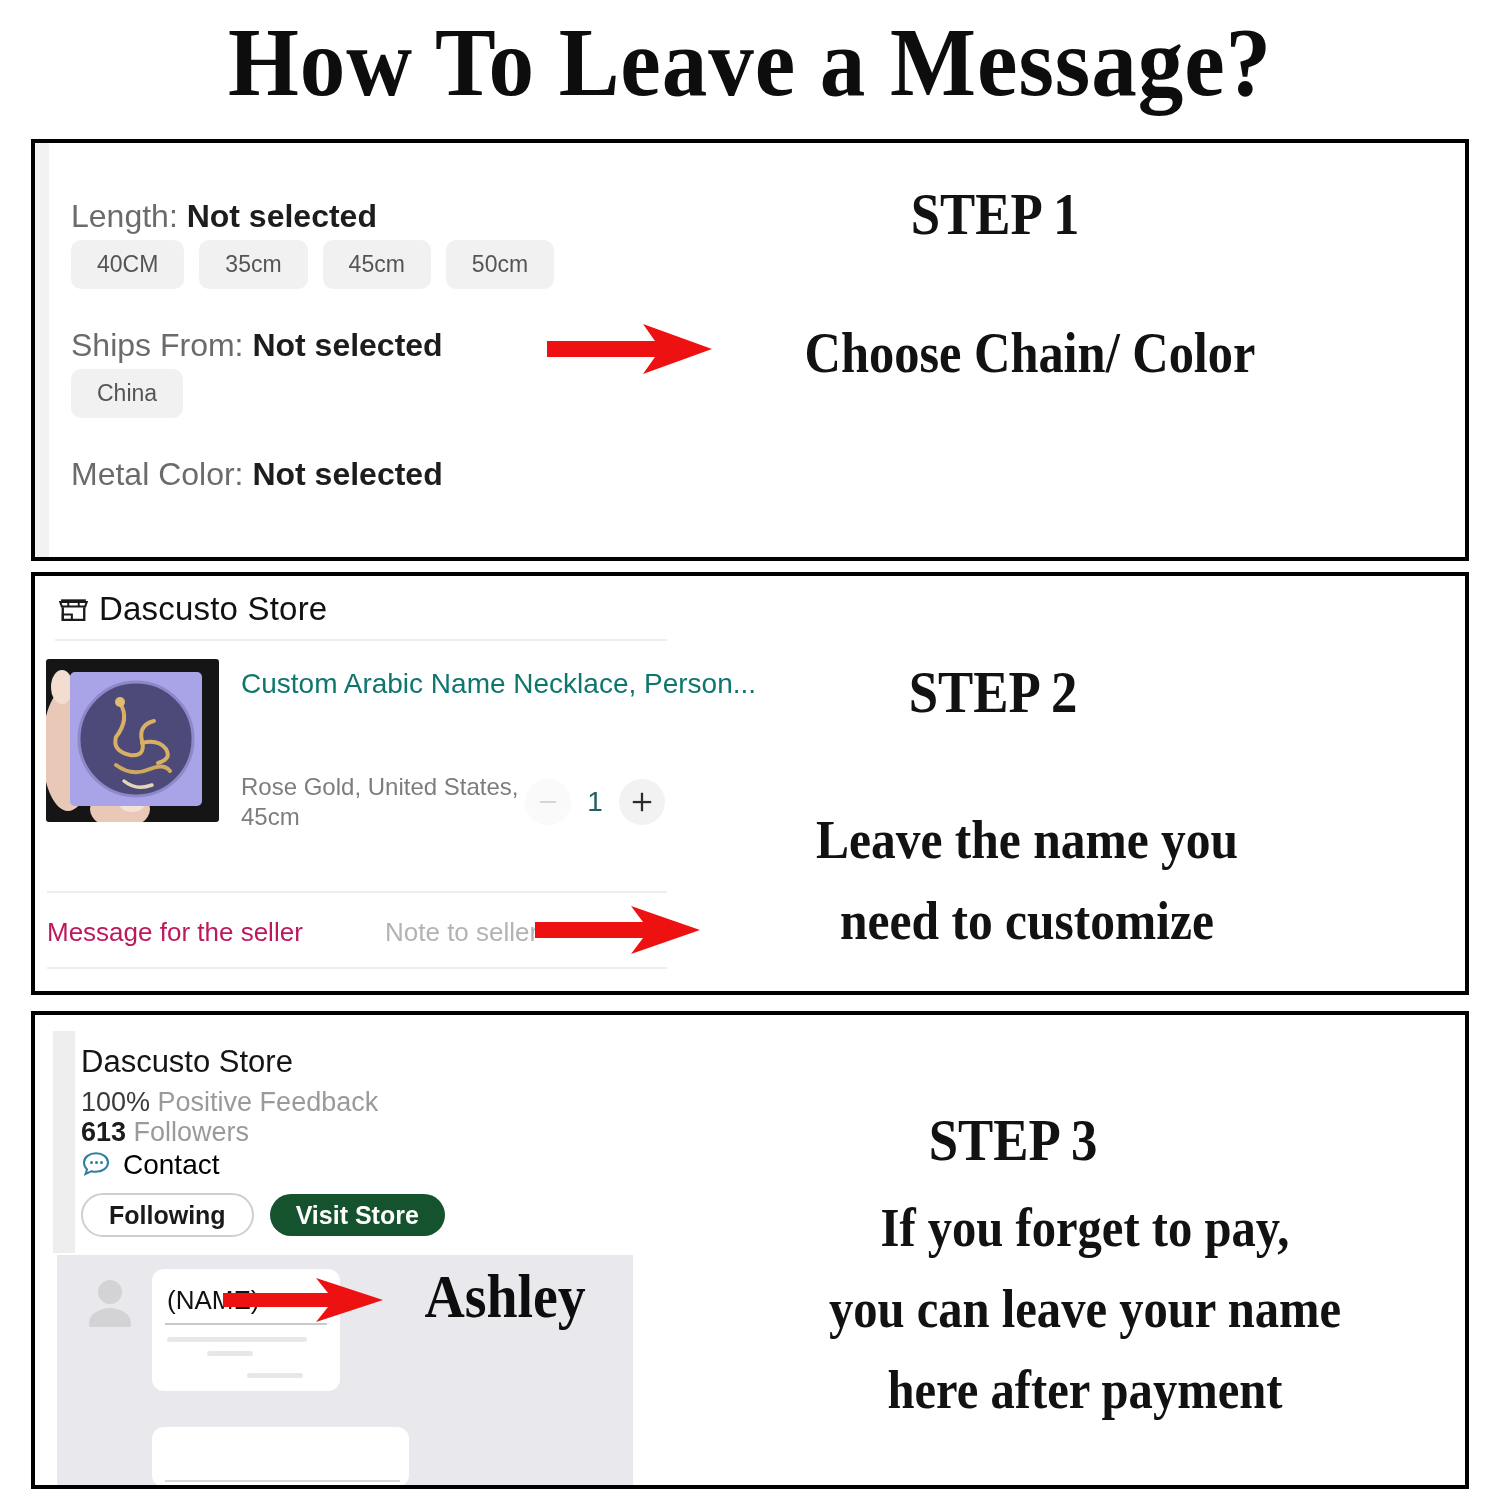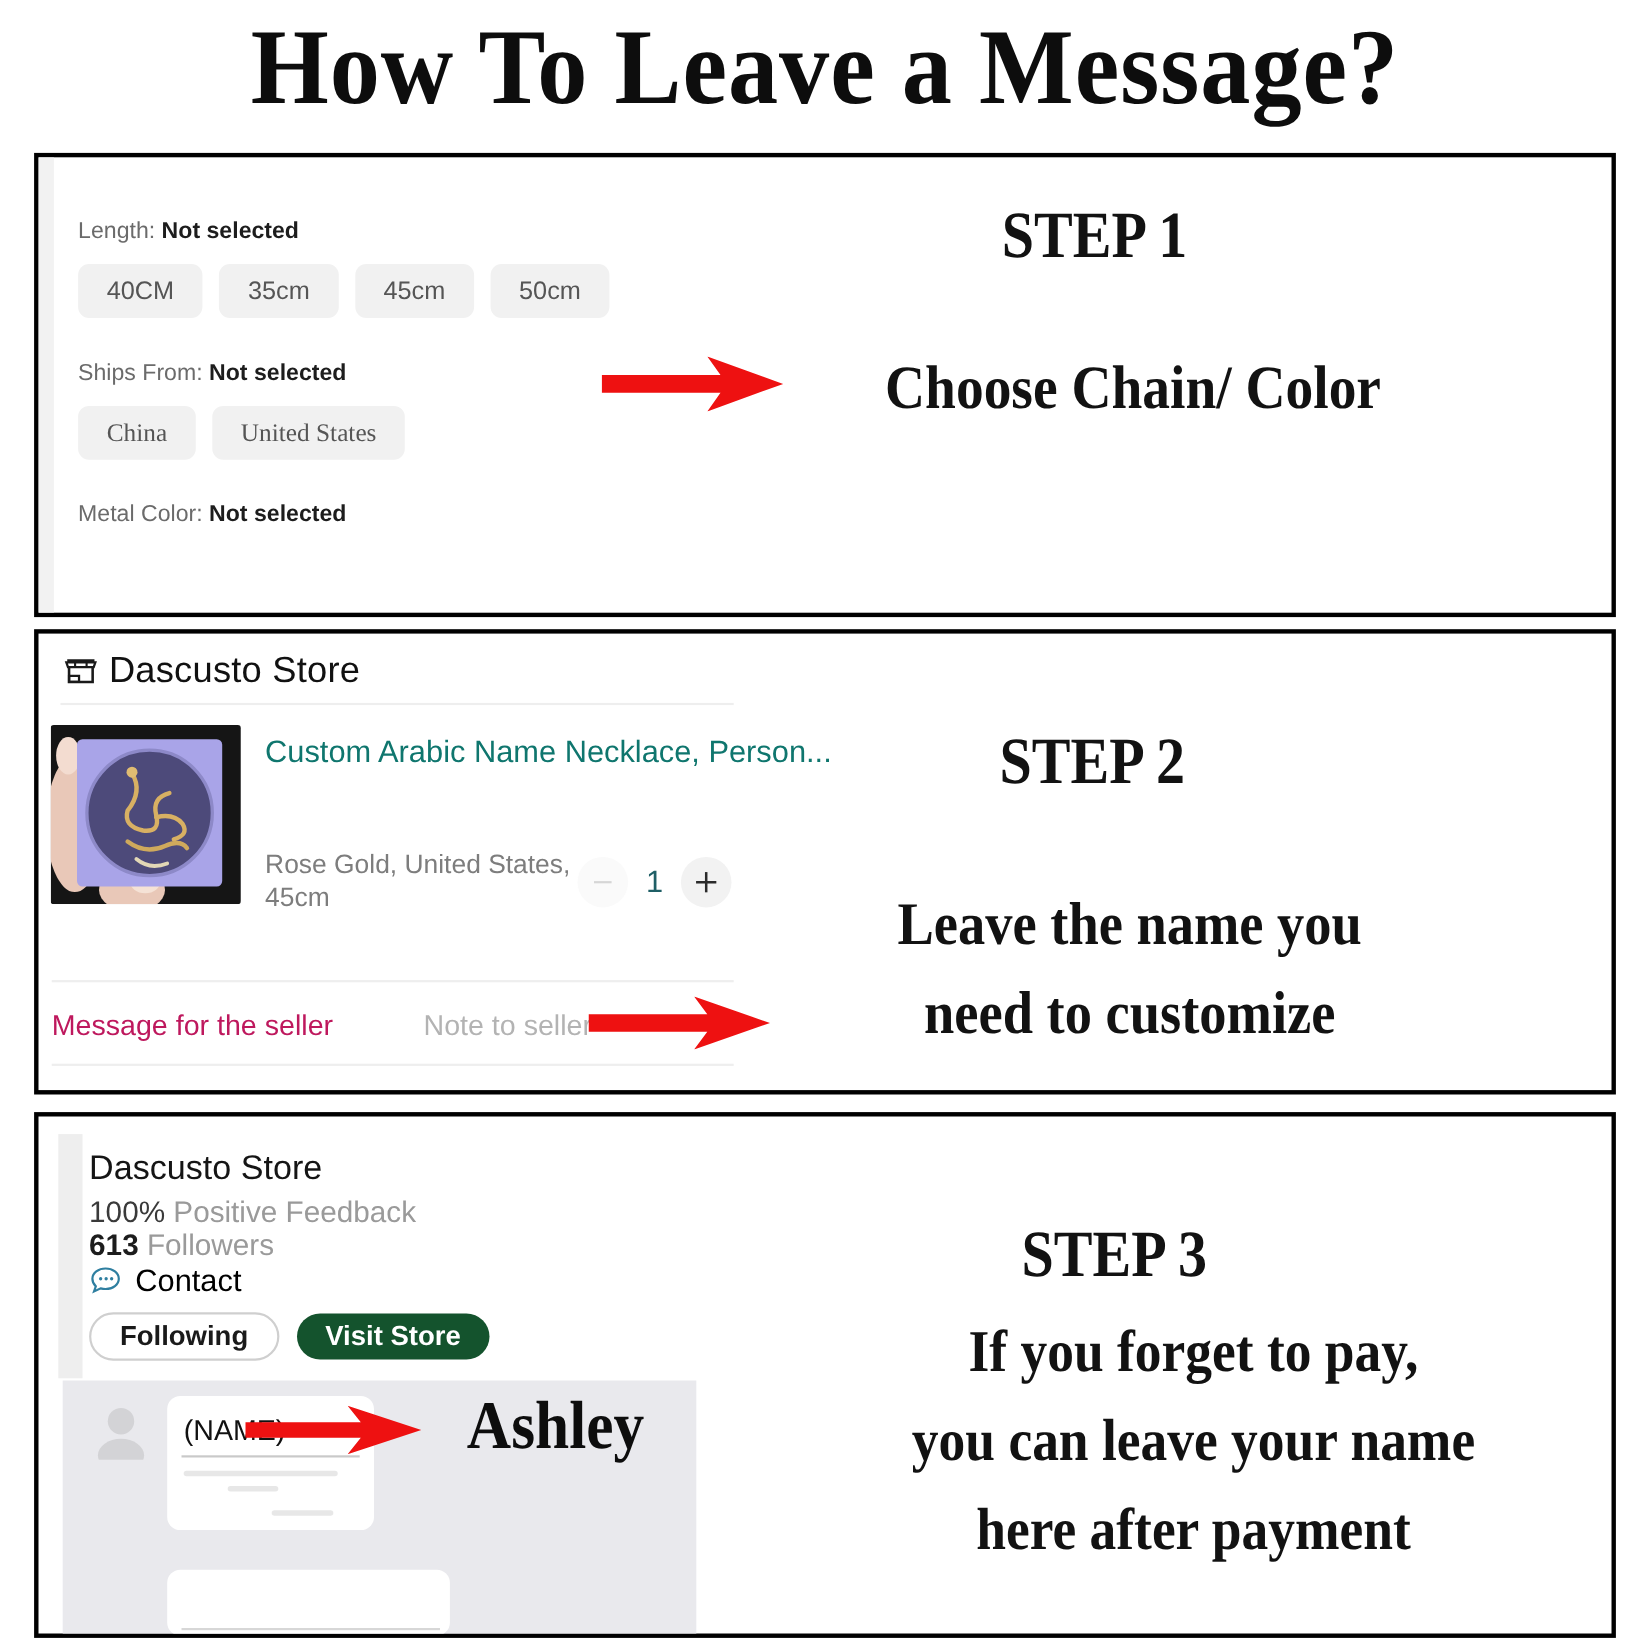--- a/index.html
+++ b/index.html
@@ -36,21 +36,21 @@
     position:absolute;font-family:"Liberation Serif",serif;font-weight:700;
     color:#121212;white-space:nowrap;transform:scaleX(0.9);transform-origin:center center;
     text-align:center;
   }
 
   
   .arrow{position:absolute;}
   .arrow svg{display:block;width:100%;height:100%;}
 
   
-  .sku-line{position:absolute;font-size:21px;color:#6b6b6b;white-space:nowrap;}
+  .sku-line{position:absolute;font-size:32px;color:#6b6b6b;white-space:nowrap;}
   .sku-line b{color:#1d1d1d;font-weight:700;}
   .chip-row{position:absolute;display:flex;gap:15px;}
   .chip{
     background:#f1f1f1;border-radius:10px;
     height:49px;display:flex;align-items:center;justify-content:center;
     padding:0 26px;font-size:23px;color:#555;white-space:nowrap;
   }
 
   
   .store-head{position:absolute;left:22px;top:14px;display:flex;align-items:center;gap:9px;}
@@ -114,23 +114,22 @@
       <div class="chip">40CM</div>
       <div class="chip">35cm</div>
       <div class="chip">45cm</div>
       <div class="chip">50cm</div>
     </div>
 
     <div class="sku-line" style="left:36px;top:184px;">
       <span>Ships From:</span>
       <b>Not selected</b>
     </div>
-    <div class="chip-row" style="left:36px;top:226px;font-family:Liberation Serif, serif;">
+    <div class="chip-row" style="left:36px;top:226px;">
       <div class="chip">China</div>
-      <div class="chip">United States</div>
     </div>
 
     <div class="sku-line" style="left:36px;top:313px;">
       <span>Metal Color:</span>
       <b>Not selected</b>
     </div>
 
     <div class="step-label" style="left:810px;top:37px;width:300px;font-size:60px;">STEP 1</div>
 
     <div class="arrow" style="left:512px;top:181px;width:165px;height:50px;">

